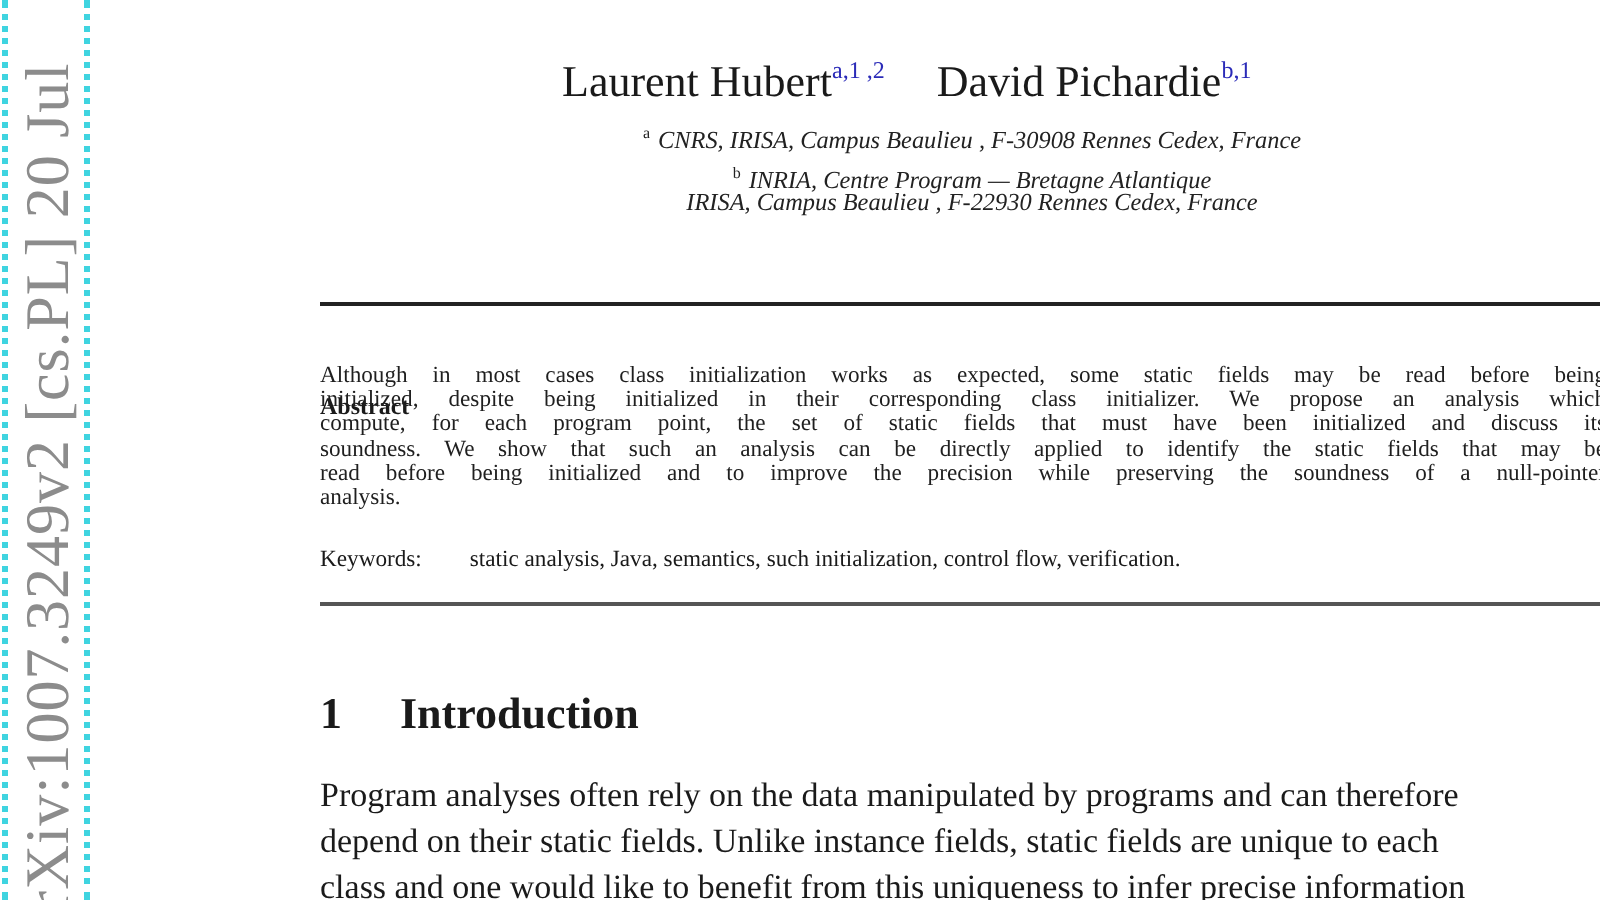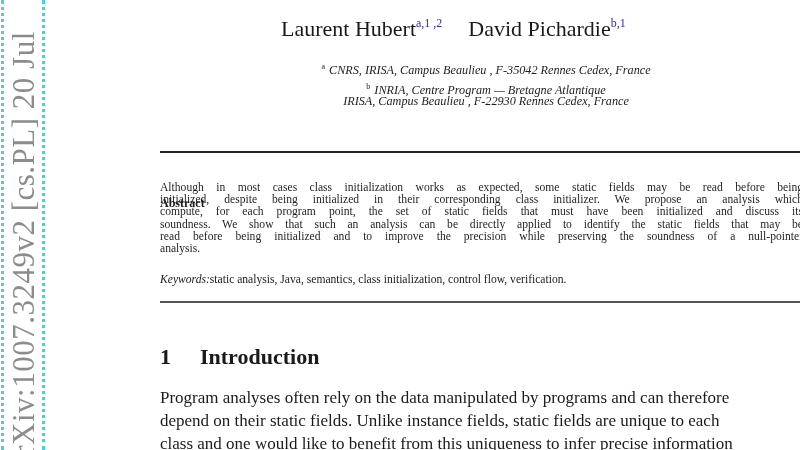--- a/index.html
+++ b/index.html
@@ -15,21 +15,21 @@
     .stamp-line.l1 { left: 1px; }
     .stamp-line.l2 { left: 42px; }
     .stamp {
       position: absolute; left: 7px; top: 470px;
       transform-origin: 0 0; transform: rotate(-90deg);
       white-space: nowrap; color: #8c8c8c;
       font-family: "Liberation Serif", serif; font-size: 31px; letter-spacing: 0.5px;
       line-height: 34px;
     }
     .authors {
-      position: absolute; top: 16px; left: 281px; width: 420px;
+      position: absolute; top: 28px; left: 281px; width: 420px;
       font-family: "Liberation Serif", serif; font-size: 22px; white-space: nowrap;
     }
     .authors sup { color: #2b2bb8; font-size: 12px; vertical-align: 9px; }
     .authors .gap { display: inline-block; width: 26px; }
     .affil {
       position: absolute; left: 160px; width: 640px; text-align: center;
       font-family: "Liberation Serif", serif; font-style: italic; font-size: 12.2px;
       line-height: 14px; white-space: nowrap; color: #222;
     }
     .affil sup { font-style: normal; font-size: 8px; vertical-align: 5px; margin-right: 4px; }
@@ -47,21 +47,21 @@
       position: absolute; top: 182px; left: 160px; width: 643px;
       font-family: "Liberation Serif", serif; font-size: 11.6px; line-height: 12.2px;
       text-align: justify; color: #1f1f1f;
     }
     .abs-body span.line { display: block; text-align: justify; text-align-last: justify; white-space: nowrap; }
     .abs-body span.line.last { text-align-last: left; }
     .keywords {
       position: absolute; top: 273px; left: 160px; width: 640px;
       font-family: "Liberation Serif", serif; font-size: 11.6px; white-space: nowrap;
     }
-    .keywords .kw-label { font-style: italic; margin-right: 0; }
+    .keywords .kw-label { margin-right: 24px; }
     .section-heading {
       position: absolute; top: 344px; left: 160px;
       font-family: "Liberation Serif", serif; font-weight: bold; font-size: 22px; white-space: nowrap;
     }
     .section-heading .num { display: inline-block; width: 40px; }
     .intro {
       position: absolute; top: 386px; left: 160px; width: 660px;
       font-family: "Liberation Serif", serif; font-size: 17px; line-height: 23px; color: #1a1a1a;
     }
     .intro span.line { display: block; white-space: nowrap; }
@@ -70,36 +70,36 @@
 <body>
 
 <div class="stamp-line l1"></div>
 <div class="stamp-line l2"></div>
 <div class="stamp">arXiv:1007.3249v2  [cs.PL]  20 Jul</div>
 
 <div class="authors">
   <span>Laurent Hubert</span><sup>a,1 ,2</sup><span class="gap"></span><span>David Pichardie</span><sup>b,1</sup>
 </div>
 
-<div class="affil a1"><sup>a</sup><span>CNRS, IRISA, Campus Beaulieu , F-35042 Rennes Cedex, France</span></div>
+<div class="affil a1"><sup>a</sup><span>CNRS, IRISA, Campus Beaulieu , F-30908 Rennes Cedex, France</span></div>
 <div class="affil a2"><sup>b</sup><span>INRIA, Centre Program — Bretagne Atlantique</span></div>
 <div class="affil a3"><span>IRISA, Campus Beaulieu , F-22930 Rennes Cedex, France</span></div>
 
 <div class="rule top"></div>
 <div class="abs-title">Abstract</div>
 <div class="abs-body">
   <span class="line">Although in most cases class initialization works as expected, some static fields may be read before being</span>
   <span class="line">initialized, despite being initialized in their corresponding class initializer.  We propose an analysis which</span>
   <span class="line">compute, for each program point, the set of static fields that must have been initialized and discuss its</span>
   <span class="line">soundness. We show that such an analysis can be directly applied to identify the static fields that may be</span>
   <span class="line">read before being initialized and to improve the precision while preserving the soundness of a null-pointer</span>
   <span class="line last">analysis.</span>
 </div>
 <div class="keywords">
-  <span class="kw-label">Keywords:</span><span>static analysis, Java, semantics, class initialization, control flow, verification.</span>
+  <span class="kw-label">Keywords:</span><span>static analysis, Java, semantics, such initialization, control flow, verification.</span>
 </div>
 <div class="rule bottom"></div>
 
 <div class="section-heading">
   <span class="num">1</span><span>Introduction</span>
 </div>
 <div class="intro">
   <span class="line">Program analyses often rely on the data manipulated by programs and can therefore</span>
   <span class="line">depend on their static fields. Unlike instance fields, static fields are unique to each</span>
   <span class="line">class and one would like to benefit from this uniqueness to infer precise information</span>

